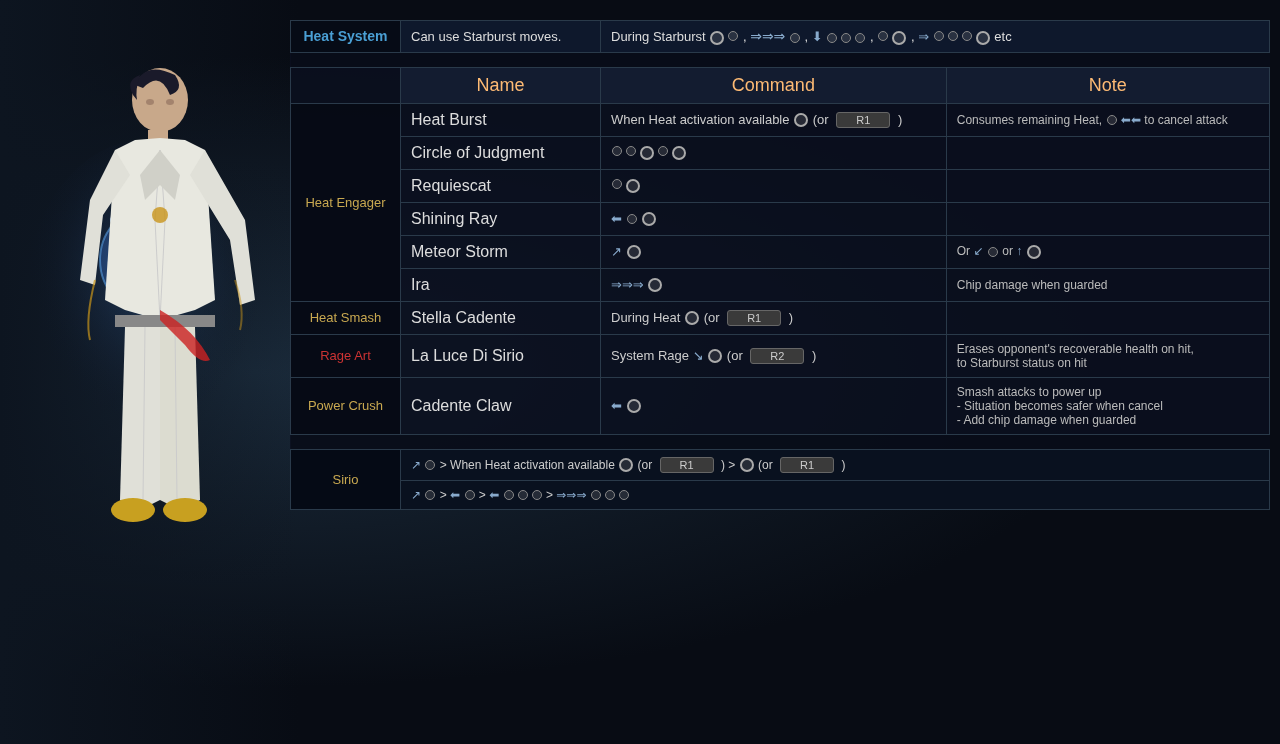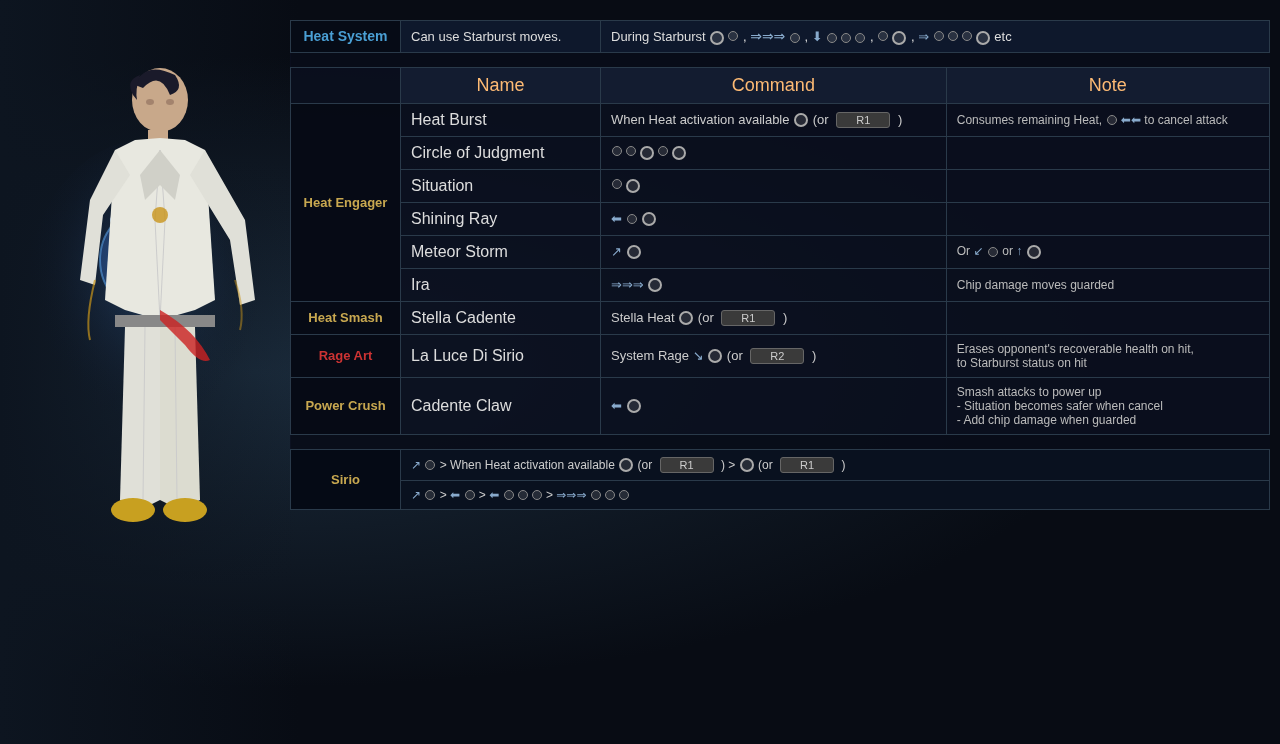--- a/index.html
+++ b/index.html
@@ -50,21 +50,21 @@
       border-collapse: collapse;
       background: rgba(10, 15, 30, 0.85);
     }
     .main-table td, .main-table th {
       border: 1px solid #2a3a4a;
       padding: 7px 10px;
       vertical-align: middle;
     }
     .section-label {
       color: #c8a850;
-      font-weight: bold;
+      font-weight: normal;
       font-size: 13px;
       white-space: nowrap;
       background: rgba(5, 10, 20, 0.9);
       width: 110px;
       text-align: center;
     }
     .heat-system-row {
       background: rgba(15, 25, 45, 0.95);
     }
     .heat-system-label {
@@ -303,21 +303,21 @@
           <span class="circle-icon-sm"></span>
           <span class="circle-icon"></span>
           <span class="circle-icon-sm"></span>
           <span class="circle-icon"></span>
         </span>
       </td>
       <td class="note-cell"></td>
     </tr>
 
     <tr class="move-row">
-      <td class="move-name">Situation</td>
+      <td class="move-name">Requiescat</td>
       <td class="command-cell">
         <span class="multi-circle">
           <span class="circle-icon-sm"></span>
           <span class="circle-icon"></span>
         </span>
       </td>
       <td class="note-cell"></td>
     </tr>
 
     <tr class="move-row">
@@ -345,28 +345,28 @@
         <span class="circle-icon"></span>
       </td>
     </tr>
 
     <tr class="move-row">
       <td class="move-name">Ira</td>
       <td class="command-cell">
         <span style="color:#88aacc;">⇒⇒⇒</span>
         <span class="circle-icon"></span>
       </td>
-      <td class="note-cell">Chip damage moves guarded</td>
+      <td class="note-cell">Chip damage when guarded</td>
     </tr>
 
     <tr class="move-row">
       <td class="section-label section-label-cell">Heat Smash</td>
       <td class="move-name">Stella Cadente</td>
       <td class="command-cell">
-        <span>Stella Heat</span>
+        <span>During Heat</span>
         <span class="circle-icon"></span>
         <span> (or</span>
         <span class="btn-indicator">R1</span>
         <span>)</span>
       </td>
       <td class="note-cell"></td>
     </tr>
 
     <tr class="move-row">
       <td class="section-label rage-art-label rage-art-cell">Rage Art</td>

